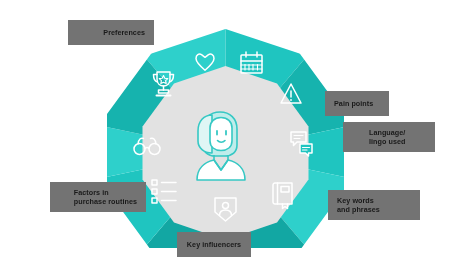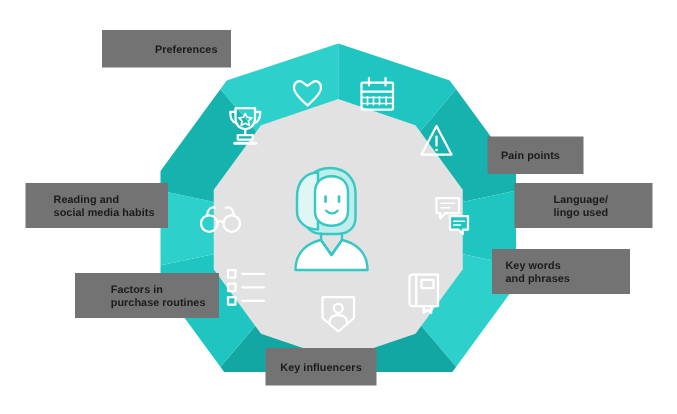--- a/index.html
+++ b/index.html
@@ -177,27 +177,25 @@
       <path d="M19 48 C19 45 19 44 19 43 M33 48 C33 45 33 44 33 43" stroke="#36C8C4" stroke-width="1.6"></path>
     </g>
   </svg>
 
   <div class="chip l" style="left:68px;top:20px;width:86px;height:25px;">Preferences</div>
 
 
 
   <div class="chip r" style="left:325px;top:71px;width:64px;height:25px;margin-top:20px;">Pain points</div>
 
-  <div class="chip l" style="left:17px;top:122px;width:95px;height:30px;">Reading and
-social media habits</div>
 
   <div class="chip r" style="left:343px;top:122px;width:92px;height:30px;padding-left:26px;">Language/
 lingo used</div>
 
   <div class="chip l" style="left:50px;top:182px;width:96px;height:30px;">Factors in
 purchase routines</div>
 
-  <div class="chip r" style="left:328px;top:166px;width:92px;height:30px;">Key words
+  <div class="chip r" style="left:328px;top:190px;width:92px;height:30px;">Key words
 and phrases</div>
 
   <div class="chip c" style="left:177px;top:232px;width:74px;height:25px;">Key influencers</div>
 
 </div>
 
 </body></html>

